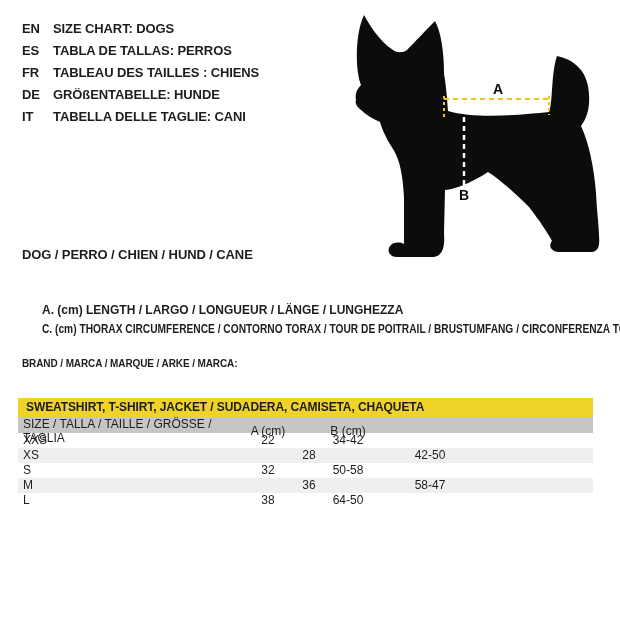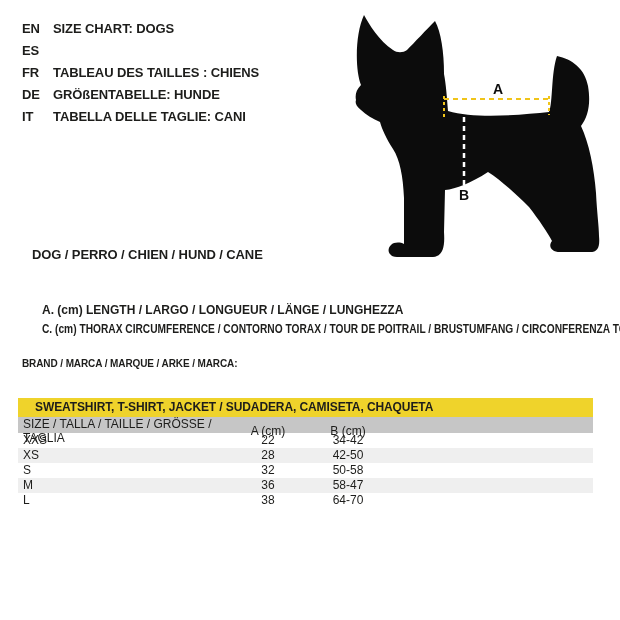--- a/index.html
+++ b/index.html
@@ -17,50 +17,51 @@
   .lang-code{width:31px;flex:0 0 31px;}
 
   
   .dog-figure{position:absolute;left:350px;top:5px;width:250px;height:262px;}
   .dog-figure svg{position:absolute;left:0;top:0;}
   .measure-label{position:absolute;font-size:14px;font-weight:700;color:#0c0c0c;text-align:center;}
   .label-a{left:134px;top:76px;width:28px;}
   .label-b{left:104px;top:182px;width:20px;}
 
   
-  .dog-caption{position:absolute;left:32px;top:247px;font-size:13px;font-weight:700;letter-spacing:-0.1px;}
+  .dog-caption{position:absolute;left:22px;top:247px;font-size:13px;font-weight:700;letter-spacing:-0.1px;}
   .measure-legend{position:absolute;left:22px;top:301px;width:596px;margin-left:20px;}
   .legend-line{height:19px;line-height:19px;font-size:12px;font-weight:700;white-space:nowrap;}
   .legend-line.condensed{transform:scaleX(0.85);transform-origin:left center;}
   .brand-line{position:absolute;left:22px;top:358px;font-size:10px;font-weight:700;letter-spacing:-0.1px;}
 
   
   .size-table{position:absolute;left:18px;top:398px;width:575px;}
-  .table-title{background:#EFD32B;padding:3px 0 2px 17px;}
+  .table-title{background:#EFD32B;padding:3px 0 2px 8px;}
   .title-line{font-size:12px;font-weight:700;line-height:13.5px;letter-spacing:-0.1px;white-space:nowrap;}
   .trow{display:grid;grid-template-columns:210px 80px 80px 1fr;align-items:center;}
   .thead{background:#C6C6C6;height:16px;}
   .trow .c1{padding-left:5px;text-align:left;font-size:12px;}
   .trow .c2,.trow .c3{text-align:center;font-size:12px;}
   .thead .c1,.thead .c2,.thead .c3{font-size:12px;}
   .drow{height:15px;}
-  .drow.alt{background:#EFEFEF;}
+  .drow.alt{background:#EFEFEF;gap:41px;}
 </style>
 </head>
 <body>
 
 <div class="canvas">
 
   <div class="lang-list">
     <div class="lang-row">
       <span class="lang-code">EN</span>
       <span class="lang-label">SIZE CHART: DOGS</span>
     </div>
     <div class="lang-row">
       <span class="lang-code">ES</span>
+      <span class="lang-label">TABLA DE TALLAS: PERROS</span>
     </div>
     <div class="lang-row">
       <span class="lang-code">FR</span>
       <span class="lang-label">TABLEAU DES TAILLES : CHIENS</span>
     </div>
     <div class="lang-row">
       <span class="lang-code">DE</span>
       <span class="lang-label">GRÖßENTABELLE: HUNDE</span>
     </div>
     <div class="lang-row">
@@ -150,18 +151,18 @@
     </div>
     <div class="trow drow alt">
       <span class="c1">M</span>
       <span class="c2">36</span>
       <span class="c3">58-47</span>
       <span class="c4"></span>
     </div>
     <div class="trow drow">
       <span class="c1">L</span>
       <span class="c2">38</span>
-      <span class="c3">64-70</span>
+      <span class="c3">64-50</span>
       <span class="c4"></span>
     </div>
   </div>
 
 </div>
 
 </body></html>

